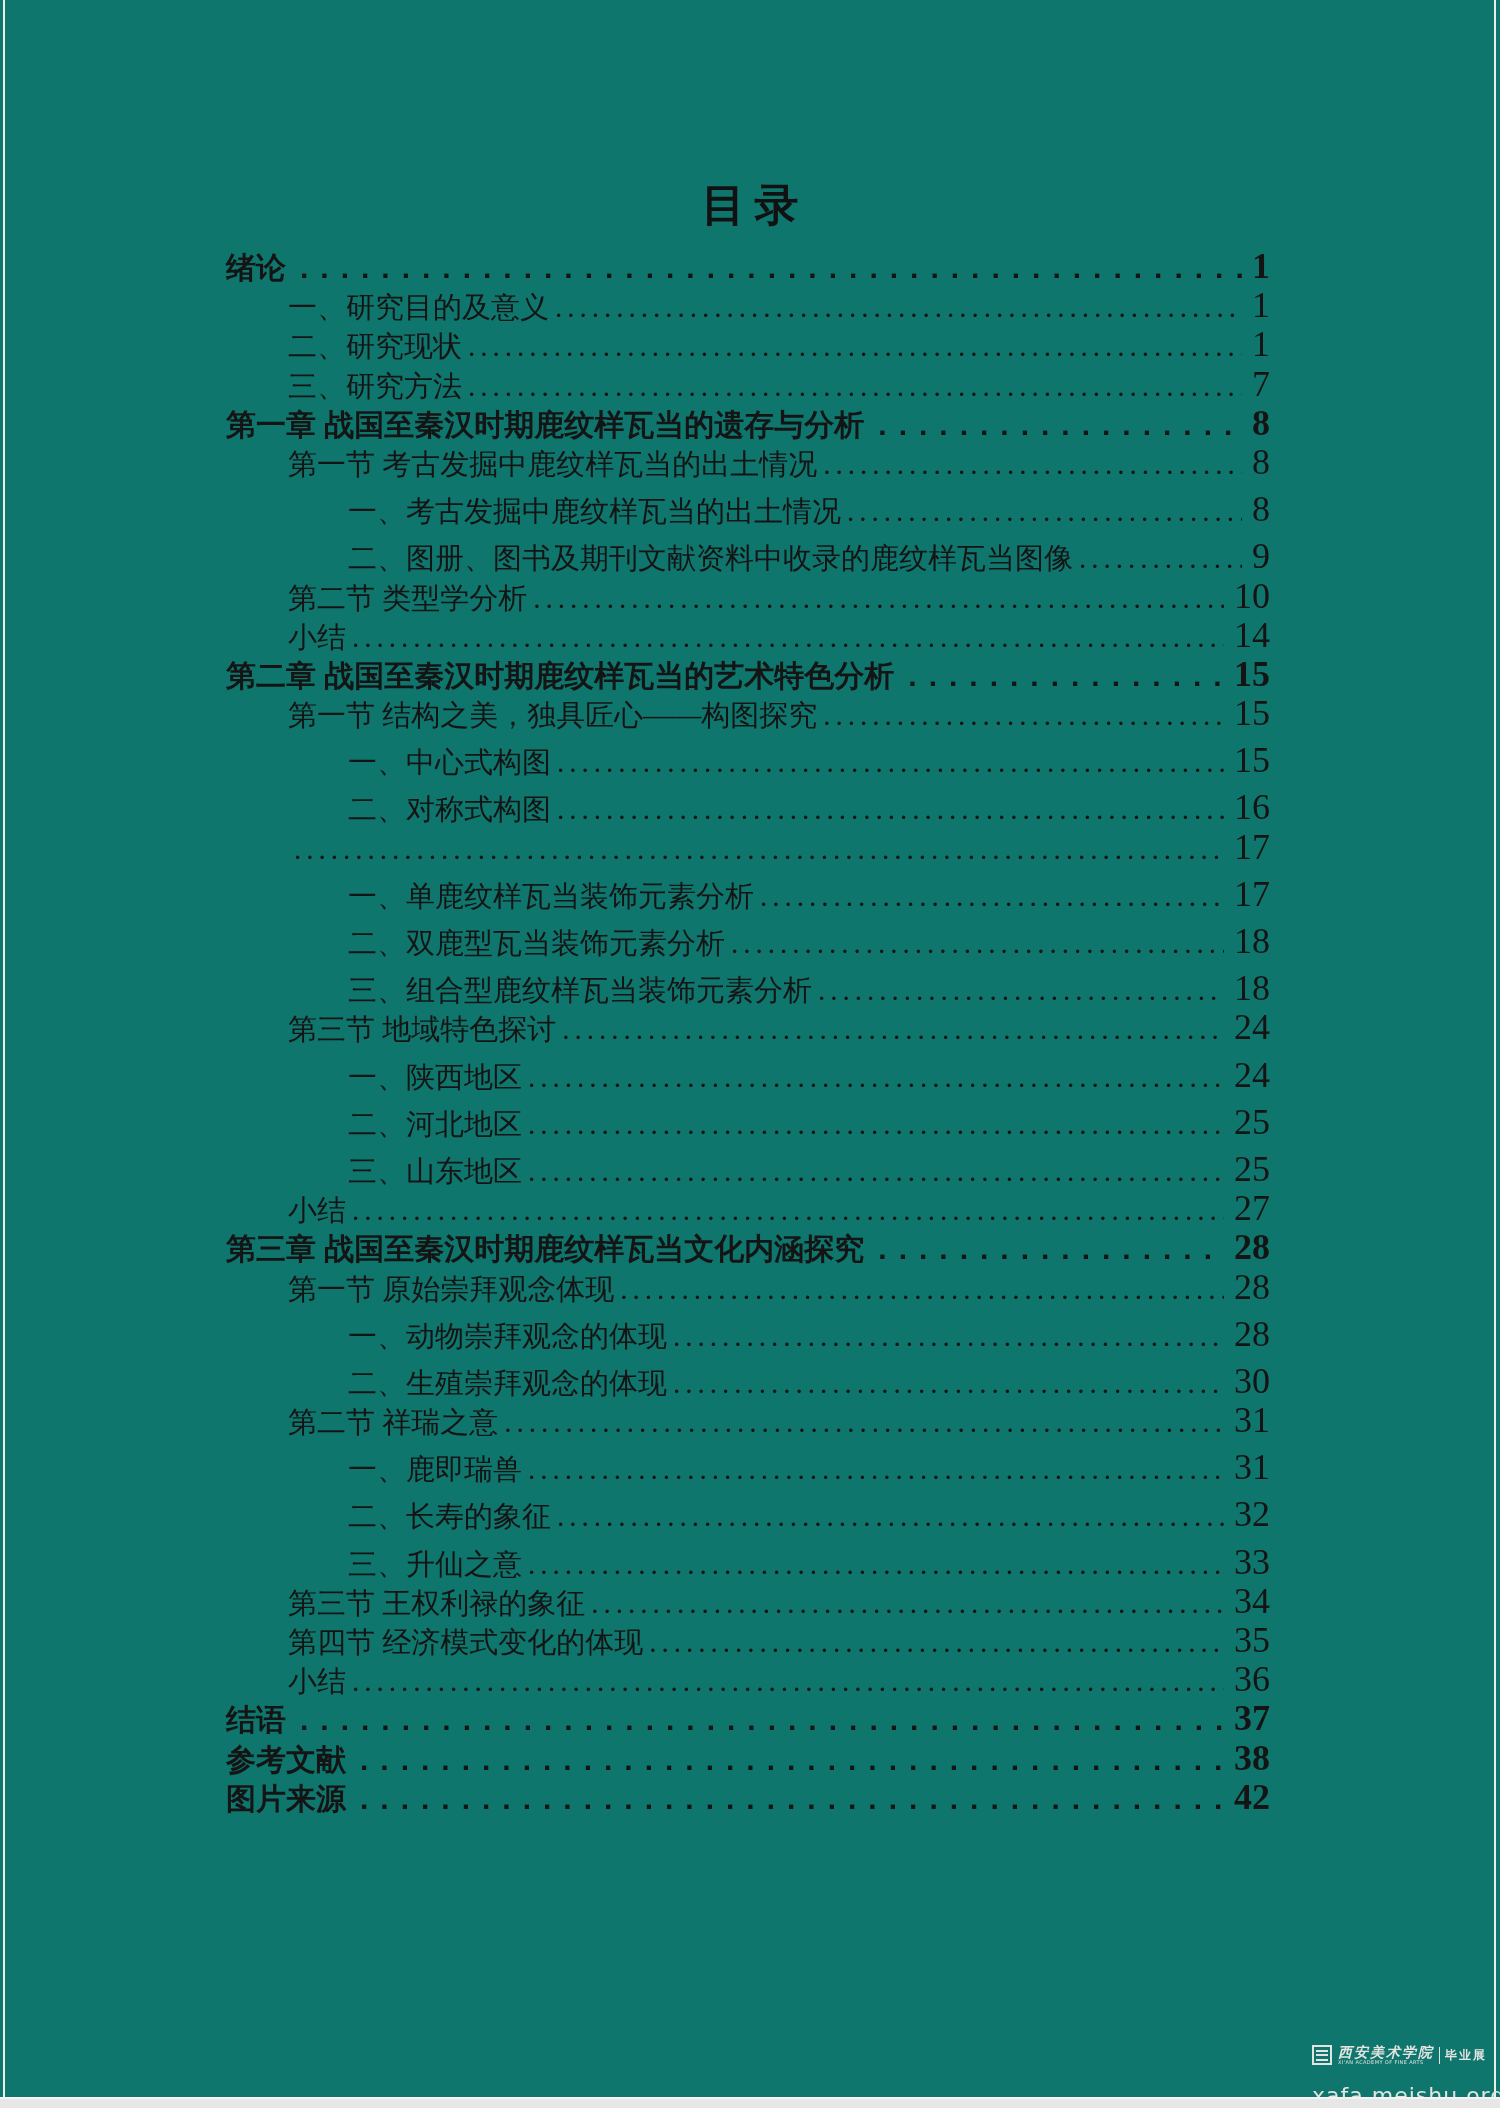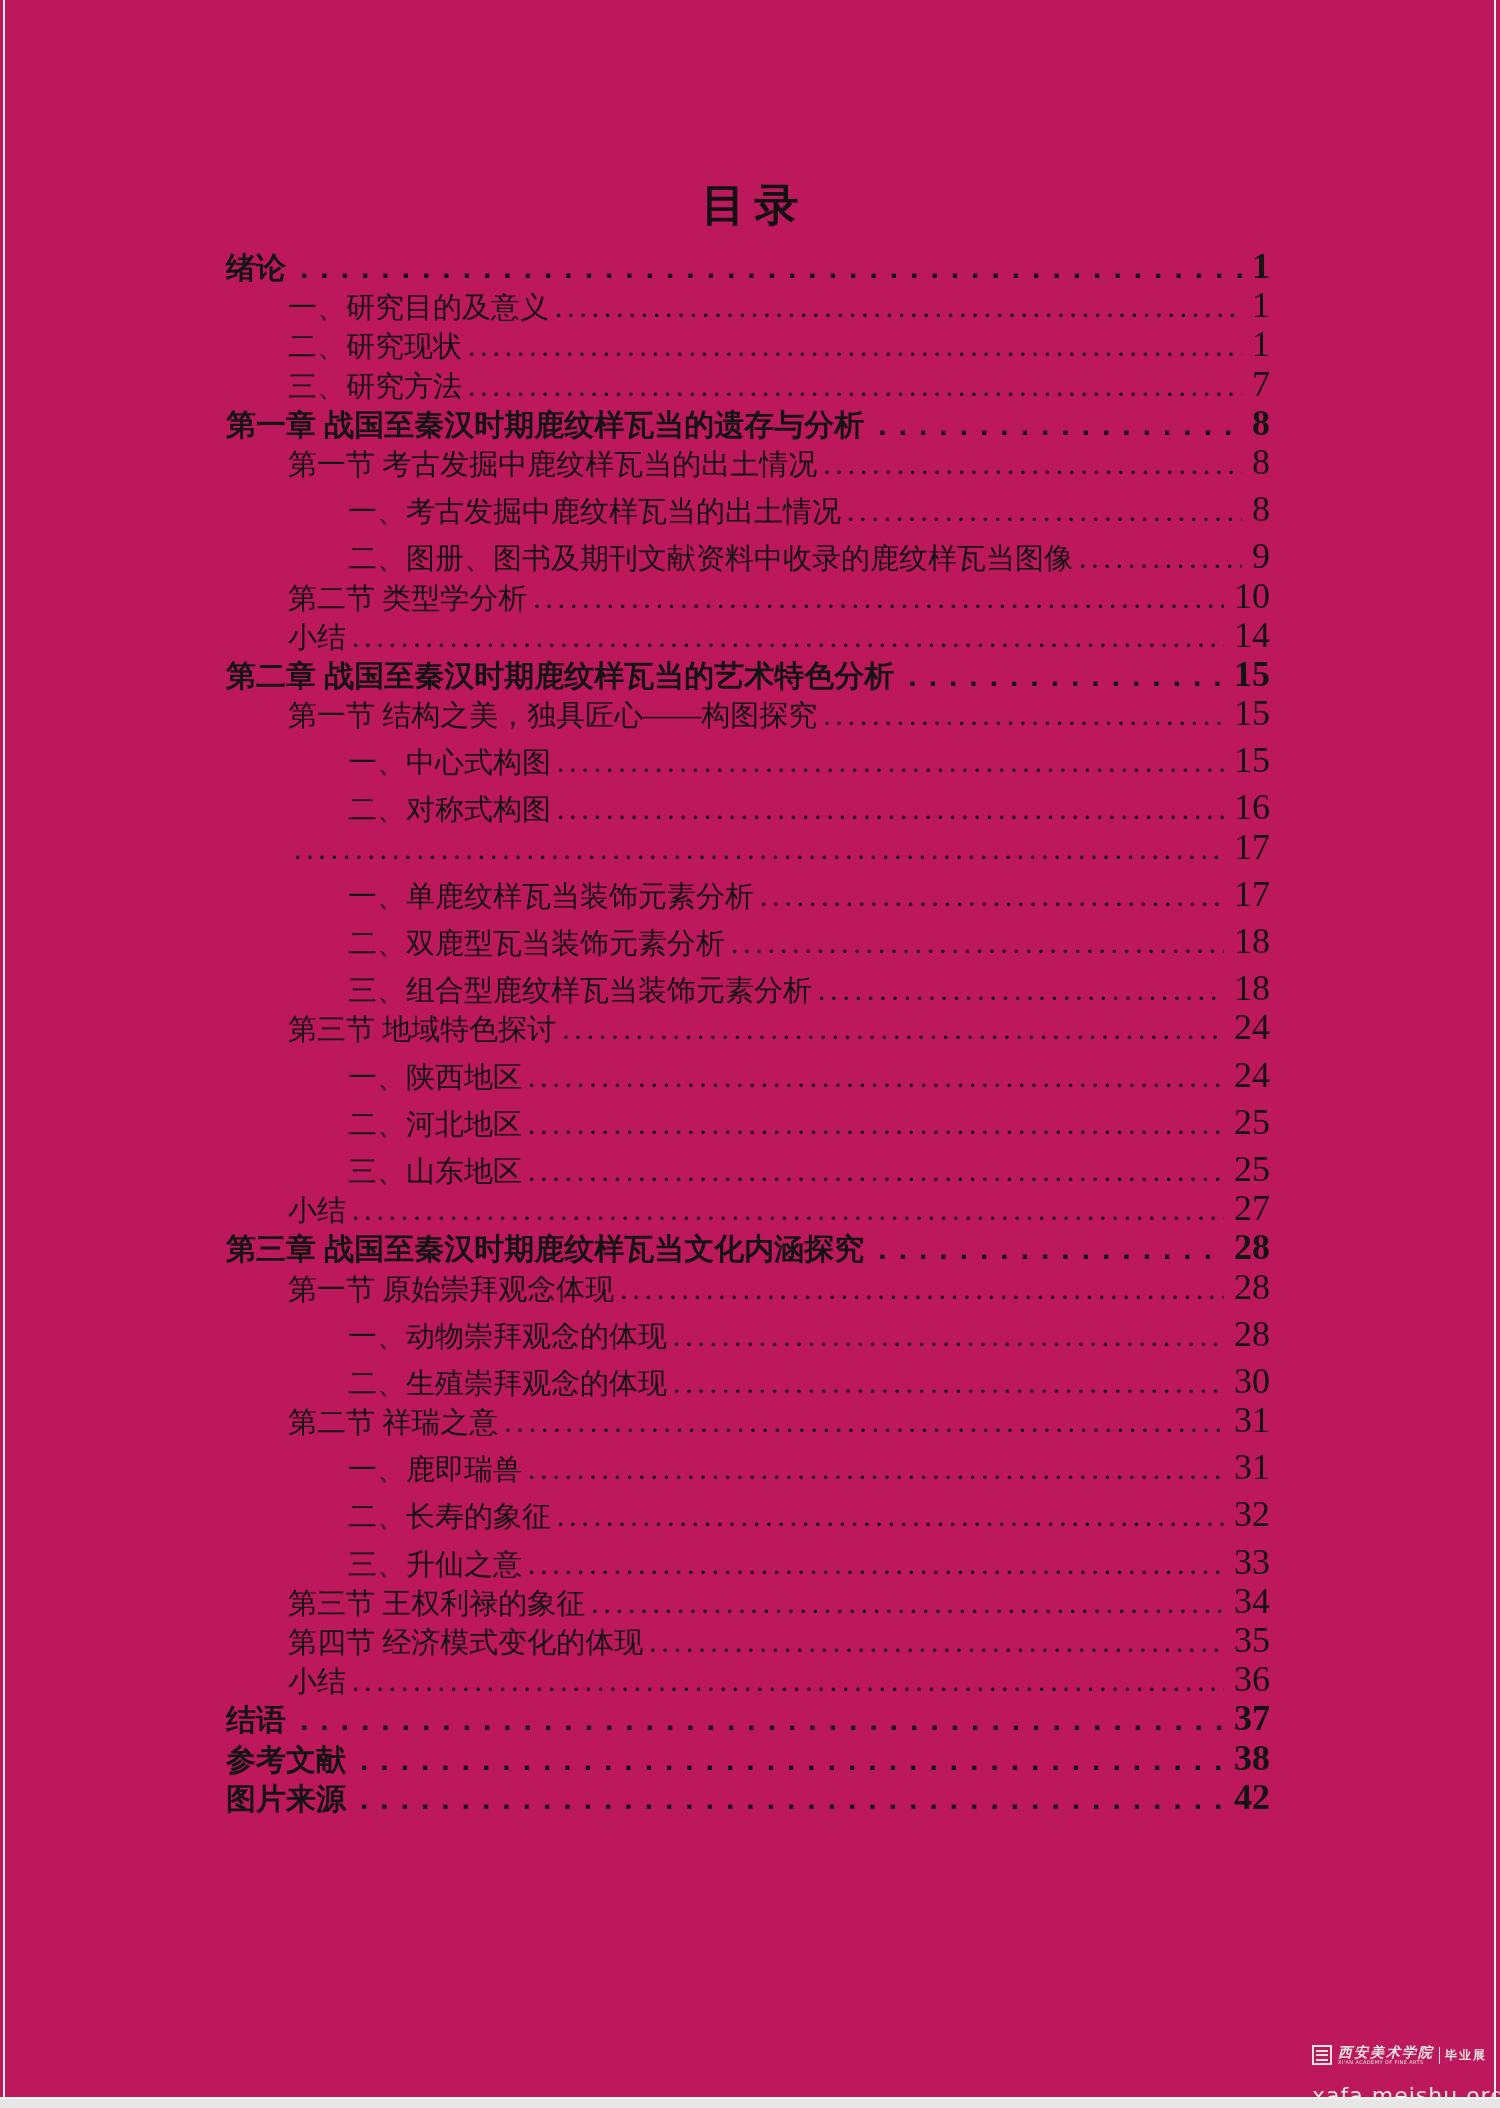--- a/index.html
+++ b/index.html
@@ -4,21 +4,21 @@
 <style>
   html,body { margin:0; padding:0; }
   body {
     width:1500px; height:2108px;
     background:#f6f6f6;
     font-family:"Liberation Serif","DejaVu Serif",serif;
   }
   .page {
     position:relative;
     width:1500px; height:2108px;
-    background:#be185d;
+    background:#0f766e;
     color:#141414;
     overflow:hidden;
   }
   .edge-line-left  { position:absolute; left:3px;  top:0; bottom:11px; width:2px; background:#ededed; }
   .edge-line-right { position:absolute; right:4px; top:0; bottom:11px; width:2px; background:#ededed; }
   .bottom-strip    { position:absolute; left:0; right:0; bottom:0; height:11px;
                      background:#e7e7e7; border-top:2px solid #f4f4f4; box-sizing:border-box; }
 
   .doc-title {
     margin:183px 0 0 0;

